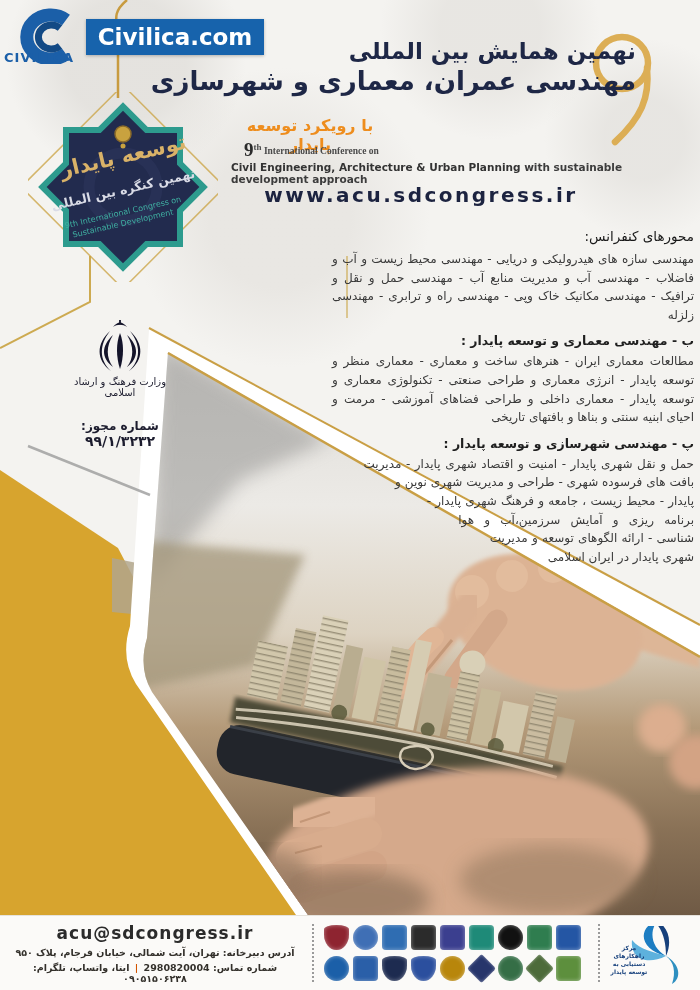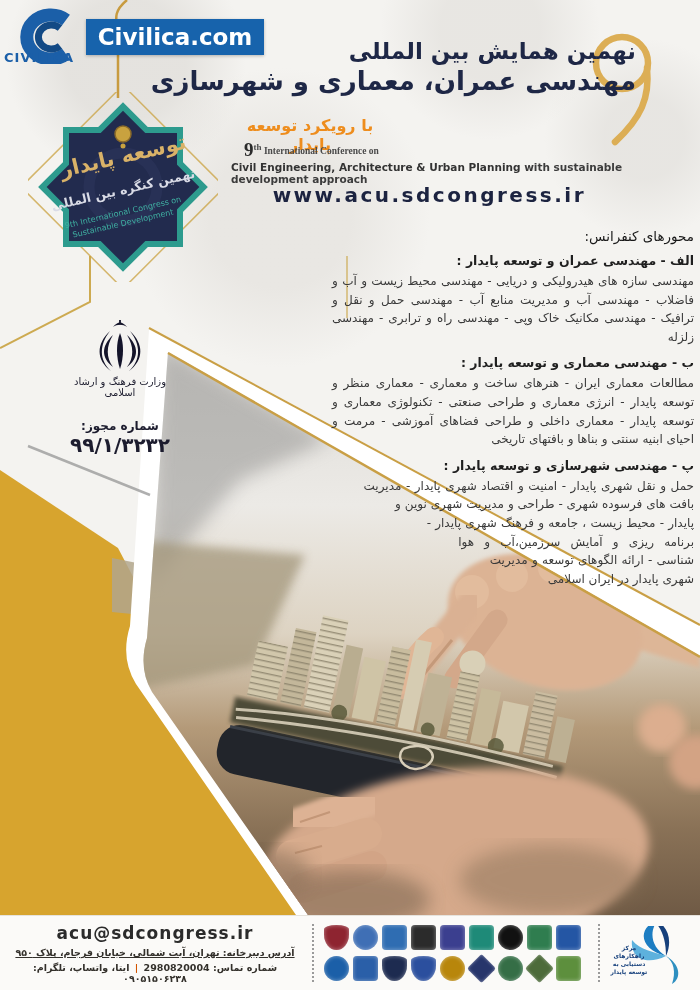--- a/index.html
+++ b/index.html
@@ -35,45 +35,45 @@
   .nine-svg{left:575px;top:18px;z-index:2;}
   .title1{right:64px;top:38px;font-size:23px;font-weight:bold;color:#1e2746;z-index:3;}
   .title2{right:64px;top:66px;font-size:26px;font-weight:bold;color:#1e2746;z-index:3;margin-left:20px;}
   .subtitle{left:228px;top:116px;width:164px;text-align:center;font-size:16px;font-weight:bold;
     color:#ee8d1d;z-index:3;}
   .eng1{left:244px;top:139px;z-index:3;color:#4a4a4a;font-size:9.5px;font-weight:bold;font-family:Liberation Serif, serif;}
   .eng1 .nine{font-size:19px;color:#2b2b2b;vertical-align:-2px;}
   .eng1 sup{font-size:9px;}
   .eng2{left:231px;top:161px;width:400px;z-index:3;color:#333;font-size:10.5px;font-weight:bold;}
   .eng2 .lite{color:#3c3c3c;}
-  .url{left:256px;top:183px;width:330px;text-align:right;font-size:20px;font-weight:bold;
+  .url{left:256px;top:183px;width:330px;text-align:center;font-size:20px;font-weight:bold;
     letter-spacing:2.5px;color:#1c2340;z-index:3;}
 
   
   .ministry{left:58px;top:320px;width:124px;text-align:center;z-index:3;color:#1c1c2e;}
   .ministry .m-name{font-size:10px;margin-top:2px;}
   .ministry .m-lbl{font-size:12px;font-weight:bold;margin-top:21px;}
-  .ministry .m-num{font-size:20px;font-weight:bold;}
+  .ministry .m-num{font-size:14px;font-weight:bold;}
 
   
   .topics{right:6px;top:228px;width:362px;z-index:2;direction:rtl;color:#3a3a3a;}
   .topics .hd{font-size:13.5px;font-weight:normal;color:#181818;margin-bottom:6px;}
   .topics .sec-t{font-size:12.5px;font-weight:bold;color:#1f1f1f;margin:9px 0 4px;}
   .topics .body{font-size:12px;line-height:18.6px;text-align:justify;text-align-last:right;}
   .cut{float:left;width:258px;height:152px;
     shape-outside:polygon(0% 0%,100% 100%,0% 100%);
     clip-path:polygon(0 0,100% 100%,0 100%);}
 
   
   .footer{left:0;top:915px;width:700px;height:75px;background:#fbfaf8;z-index:5;
     border-top:1px solid #e6e3dd;}
   .f-email{position:absolute;left:10px;top:7px;width:290px;text-align:center;font-size:17px;
     font-weight:bold;color:#2b2b2b;letter-spacing:1px;}
   .f-addr{position:absolute;left:10px;top:31px;width:290px;text-align:center;direction:rtl;
-    font-size:9.5px;font-weight:bold;color:#33302b;text-decoration:underline;}
+    font-size:9.5px;font-weight:bold;color:#33302b;}
   .f-tel{position:absolute;left:10px;top:46px;width:290px;text-align:center;direction:rtl;
     font-size:9.5px;font-weight:bold;color:#33302b;}
   .f-tel .sep{color:#d35400;font-weight:bold;padding:0 2px;}
   .f-div{position:absolute;top:8px;height:58px;border-left:2px dotted #9a9a9a;width:0;}
   .d1{left:312px;} .d2{left:598px;}
   .logo-rows{position:absolute;left:322px;top:6px;width:270px;}
   .logo-row{height:31px;display:flex;align-items:center;}
   .plogo{width:25px;height:25px;display:inline-block;margin:1px 2px;border-radius:4px;
     box-shadow:inset 0 0 4px rgba(255,255,255,.45);}
   .plogo.circle{border-radius:50%;}
@@ -236,21 +236,20 @@
       </g>
     </svg>
     <div class="m-name" dir="rtl">وزارت فرهنگ و ارشاد اسلامی</div>
     <div class="m-lbl" dir="rtl">شماره مجوز:</div>
     <div class="m-num" dir="rtl">۹۹/۱/۳۲۳۲</div>
   </div>
 
   <div class="abs topics">
     <div class="hd">محورهای کنفرانس:</div>
 
-    <div class="sec-t">الف - مهندسی عمران و توسعه پایدار :</div>
     <div class="body">مهندسی سازه های هیدرولیکی و دریایی - مهندسی محیط زیست و آب و فاضلاب - مهندسی آب و مدیریت منابع آب - مهندسی حمل و نقل و ترافیک - مهندسی مکانیک خاک وپی - مهندسی راه و ترابری - مهندسی زلزله</div>
 
     <div class="sec-t">ب - مهندسی معماری و توسعه پایدار :</div>
     <div class="body">مطالعات معماری ایران - هنرهای ساخت و معماری - معماری منظر و توسعه پایدار - انرژی معماری و طراحی صنعتی - تکنولوژی معماری و توسعه پایدار - معماری داخلی و طراحی فضاهای آموزشی - مرمت و احیای ابنیه سنتی و بناها و بافتهای تاریخی</div>
 
     <div class="sec-t">پ - مهندسی شهرسازی و توسعه پایدار :</div>
     <div class="body"><span class="cut"></span><span>حمل و نقل شهری پایدار - امنیت و اقتصاد شهری پایدار - مدیریت بافت های فرسوده شهری - طراحی و مدیریت شهری نوین و پایدار - محیط زیست ، جامعه و فرهنگ شهری پایدار - برنامه ریزی و آمایش سرزمین،آب و هوا شناسی - ارائه الگوهای توسعه و مدیریت شهری پایدار در ایران اسلامی</span></div>
   </div>
 
   <div class="abs footer">

